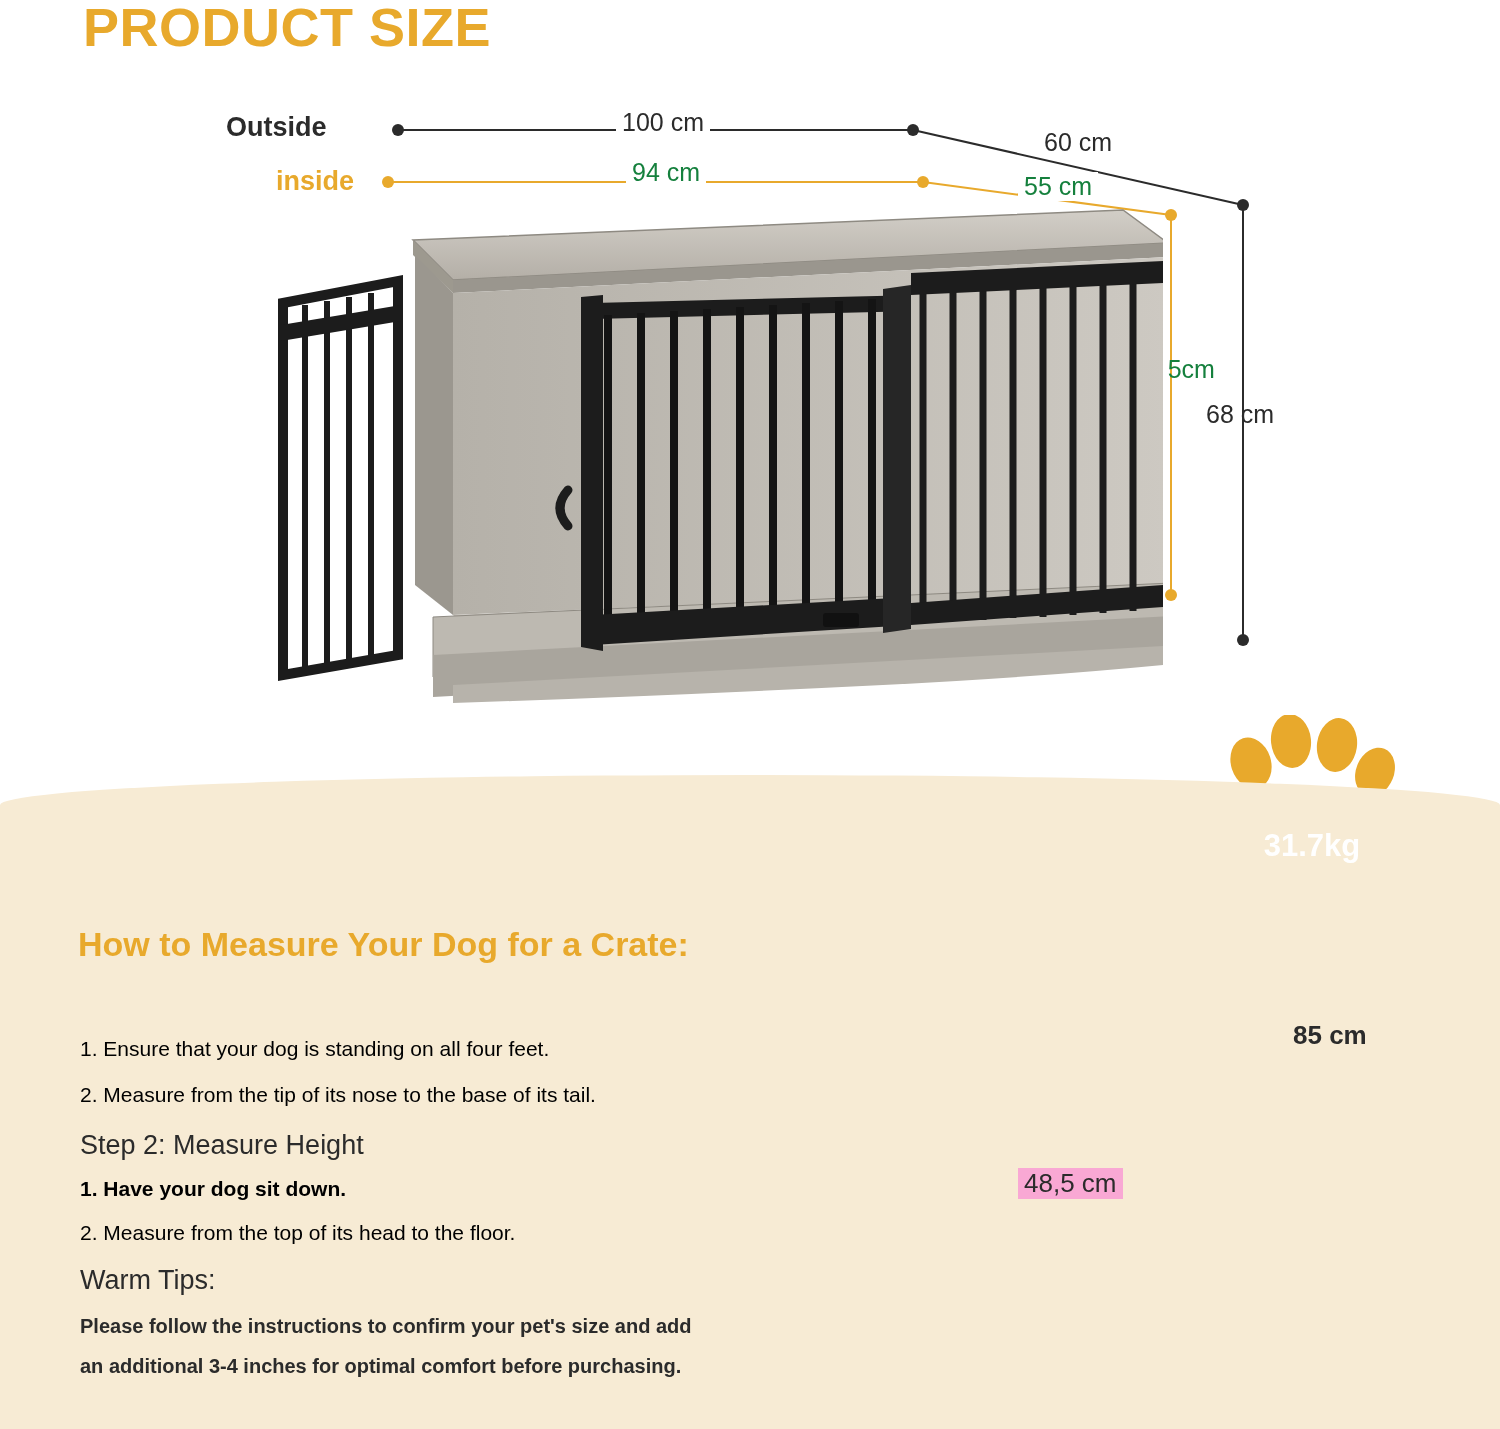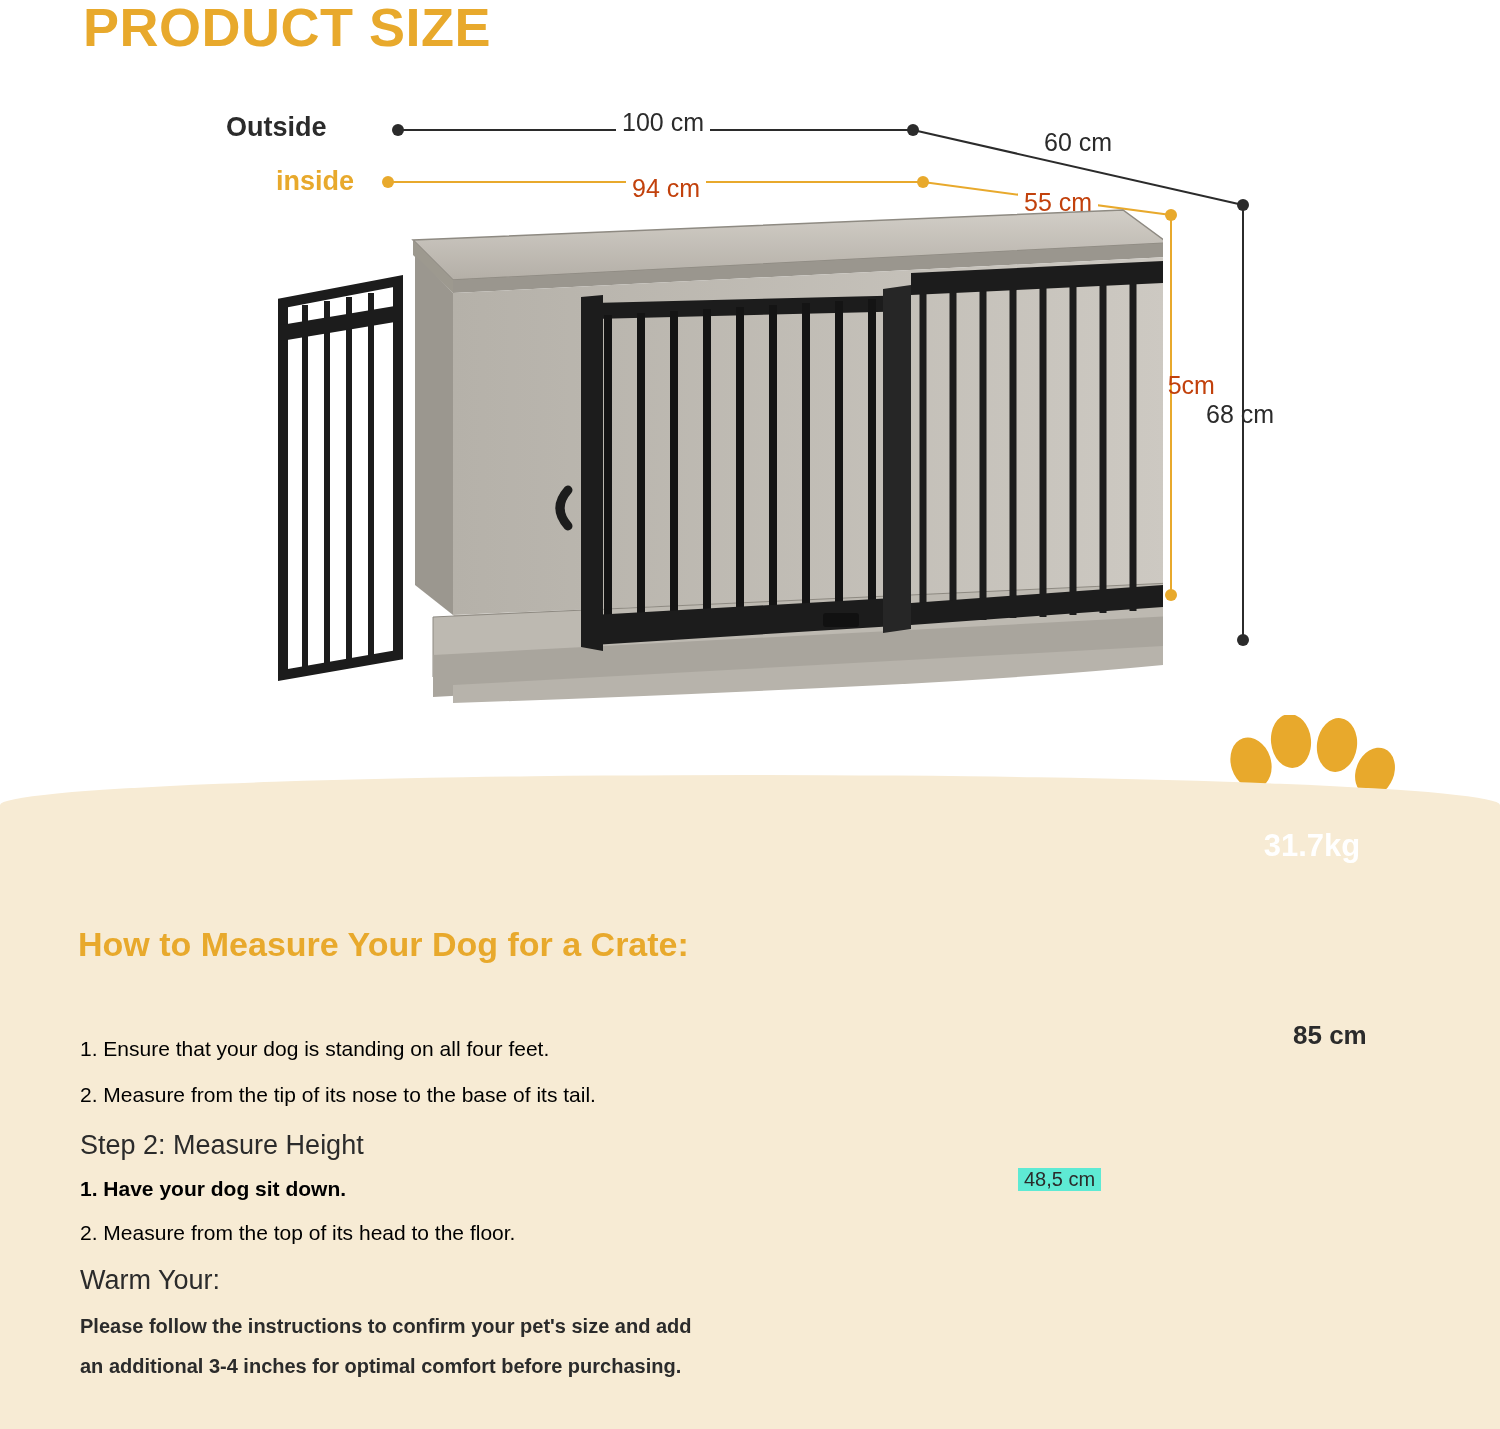--- a/index.html
+++ b/index.html
@@ -26,21 +26,21 @@
   #label-outside {
     position:absolute; left:218px; top:112px;
     font-size:27px; font-weight:bold; color:#2b2b2b;
   }
   #label-inside {
     position:absolute; left:236px; top:166px;
     font-size:27px; font-weight:bold; color:#E8A92C;margin-left:32px;
   }
 
   .dimtext { position:absolute; font-size:25px; color:#2b2b2b; background:#fff; padding:0 6px; }
-  .dimtext.gold { color:#c2410c;margin-top:16px; }
+  .dimtext.gold { color:#15803d; }
   .dimtext.white { color:#ffffff; background:transparent; }
 
   
   #crate-illustration { position:absolute; left:255px; top:185px; width:900px; height:540px; }
 
   
   #bottom-section {
     position:absolute; left:0; top:775px; width:1500px; height:654px;
     background:#F7EBD4;
     border-top-left-radius:100% 60px;
@@ -217,19 +217,19 @@
 
   <div id="how-to-title">How to Measure Your Dog for a Crate:</div>
 
   <div class="step-line" style="top:262px;">1. Ensure that your dog is standing on all four feet.</div>
   <div class="step-line" style="top:308px;">2. Measure from the tip of its nose to the base of its tail.</div>
 
   <div class="step-title" style="top:355px;">Step 2: Measure Height</div>
   <div class="step-line" style="top:402px;font-weight:bold;">1. Have your dog sit down.</div>
   <div class="step-line" style="top:446px;">2. Measure from the top of its head to the floor.</div>
 
-  <div id="warm-tips-title">Warm Your:</div>
+  <div id="warm-tips-title">Warm Tips:</div>
   <div class="tip-line" style="top:540px;">Please follow the instructions to confirm your pet's size and add</div>
   <div class="tip-line" style="top:580px;">an additional 3-4 inches for optimal comfort before purchasing.</div>
 
   <div style="position:absolute; left:1285px; top:245px; font-size:26px; color:#2b2b2b; background:#F7EBD4; padding:0 8px;font-weight:bold;">85 cm</div>
-  <div style="position:absolute; left:1018px; top:393px; font-size:20px; color:#2b2b2b; background:#5eead4; padding:0 6px;">48,5 cm</div>
+  <div style="position:absolute; left:1018px; top:393px; font-size:26px; color:#2b2b2b; background:#f9a8d4; padding:0 6px;">48,5 cm</div>
 </div>
 
 </body></html>

